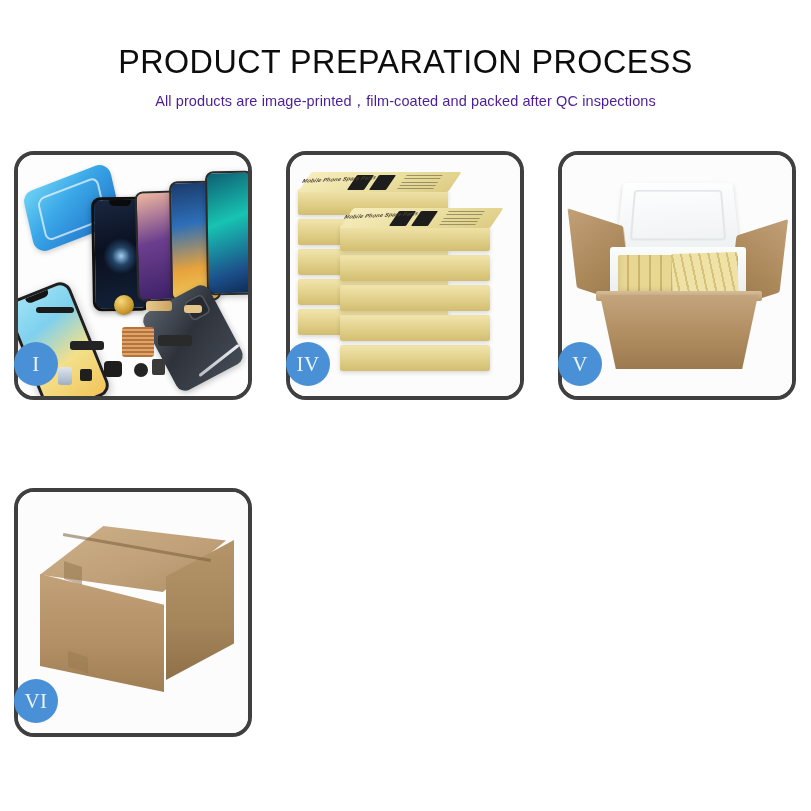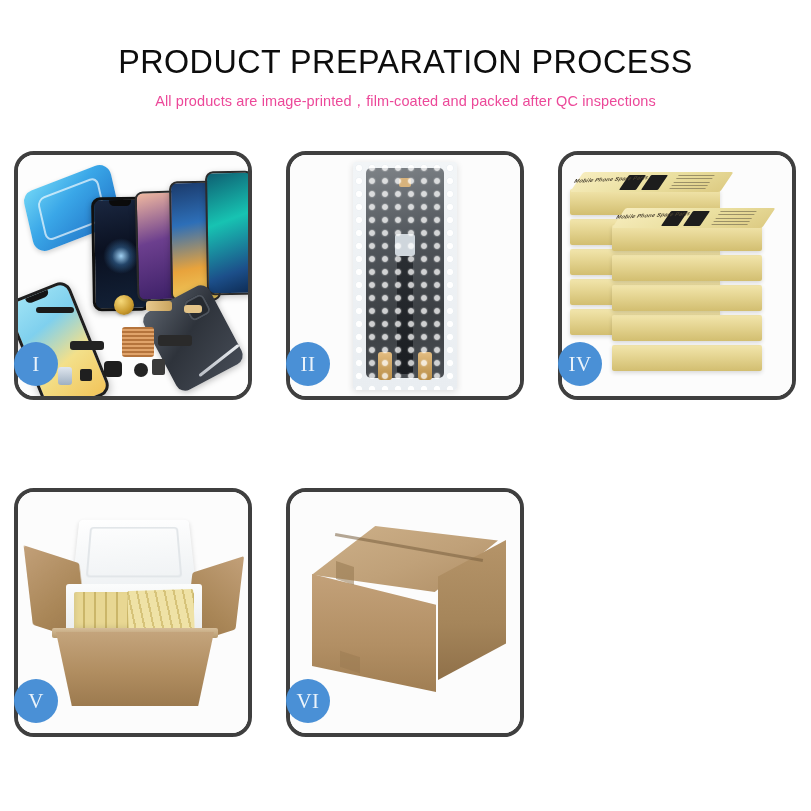--- a/index.html
+++ b/index.html
@@ -27,21 +27,21 @@
     letter-spacing: 0.5px;
     color: #0d0d0d;
     line-height: 1;
     margin: 0;
     transform: scaleX(0.95);
   }
   .subtitle {
     font-family: "Liberation Sans", sans-serif;
     font-size: 14.5px;
     font-weight: 400;
-    color: #ec4899;
+    color: #4c1d95;
     margin: 16px 0 0 0;
     line-height: 1;
     letter-spacing: 0.1px;
   }
 
   
   .grid {
     position: absolute;
     top: 151px;
     left: 14px;
@@ -573,34 +573,20 @@
       <div class="part part-cam"></div>
       <div class="part part-cam2"></div>
       <div class="part part-chip"></div>
       <div class="part part-small1"></div>
       <div class="part part-small2"></div>
       <div class="part part-small3"></div>
     </div>
     <div class="badge">I</div>
   </div>
 
-  <div class="panel">
-    <div class="panel-inner">
-      <div class="bubblewrap">
-        <div class="bw-screen"></div>
-        <div class="bw-flex"></div>
-        <div class="bw-conn"></div>
-        <div class="bw-tab-top"></div>
-        <div class="bw-gold-l"></div>
-        <div class="bw-gold-r"></div>
-        <div class="bw-overlay"></div>
-      </div>
-    </div>
-    <div class="badge">II</div>
-  </div>
 
 
   <div class="panel">
     <div class="panel-inner">
       <div class="stack">
         <div class="sbox stk-5"></div>
         <div class="sbox stk-4"></div>
         <div class="sbox stk-3"></div>
         <div class="sbox stk-2"></div>
         <div class="sbox stk-1">

